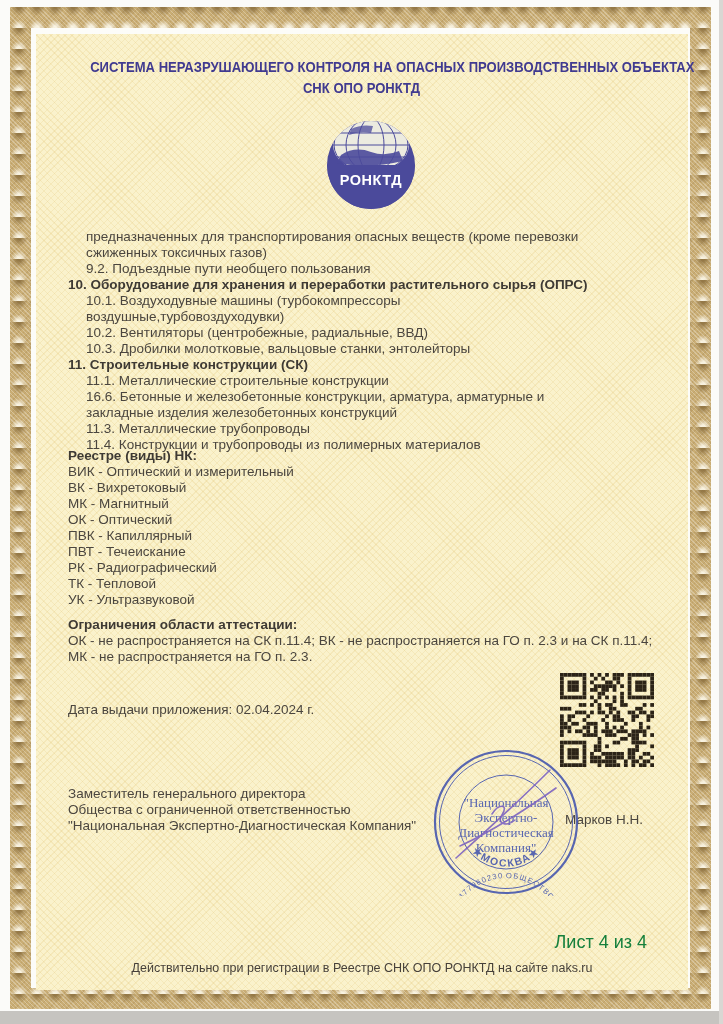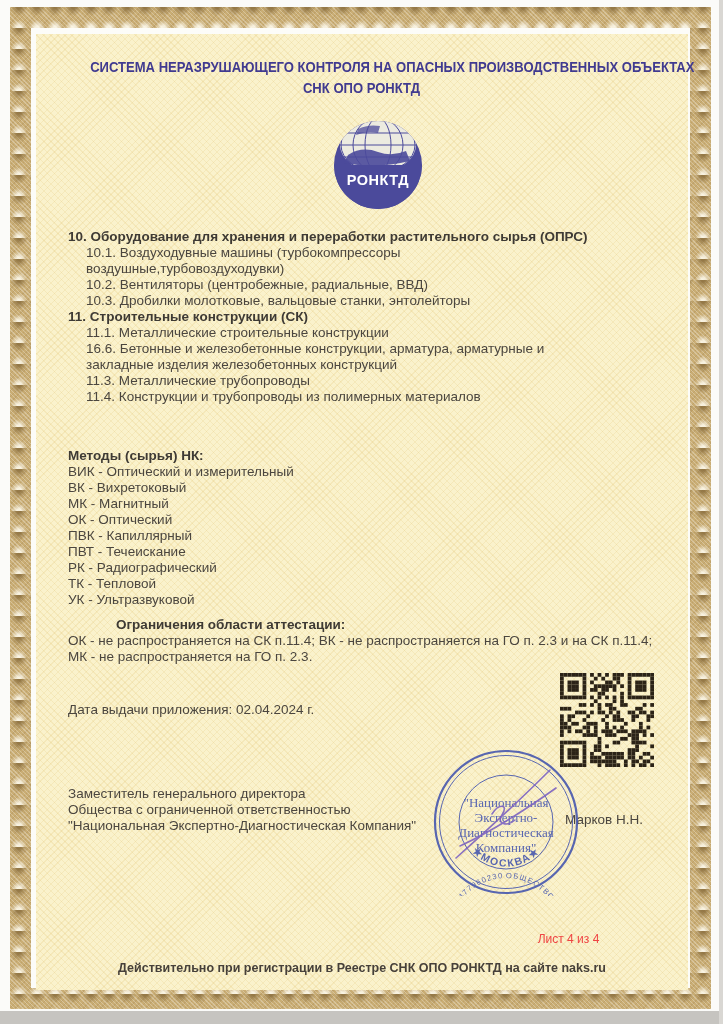--- a/index.html
+++ b/index.html
@@ -30,45 +30,45 @@
     position:absolute;left:36px;top:34px;width:652px;height:956px;
     background-color:#faf2cc;
     background-image:
       repeating-linear-gradient(45deg, rgba(224,193,110,.20) 0 1px, transparent 1px 5px),
       repeating-linear-gradient(-45deg, rgba(224,193,110,.20) 0 1px, transparent 1px 5px);
   }
 
   .header{position:absolute;left:60px;top:57px;width:603px;text-align:center;color:#403a90;}
   .header .h-line{font-weight:bold;font-size:14.5px;line-height:21px;transform:scaleX(.9);transform-origin:50% 50%;white-space:nowrap;}
 
-  .logo{position:absolute;left:334px;top:121px;width:88px;height:88px;}
+  .logo{position:absolute;left:327px;top:121px;width:88px;height:88px;}
 
   .bodytext{color:#4b463f;font-size:13.5px;line-height:16px;}
   .scope{position:absolute;left:68px;top:229px;width:532px;}
   .scope .line.sub{padding-left:18px;}
   .scope .line.head{font-weight:bold;color:#3e3a34;}
 
   .methods{position:absolute;left:68px;top:448px;width:520px;}
   .methods .m-title{font-weight:bold;color:#3e3a34;}
 
   .limitations{position:absolute;left:68px;top:617px;width:600px;}
-  .limitations .l-title{font-weight:bold;color:#3e3a34;padding-left:48px;}
+  .limitations .l-title{font-weight:bold;color:#3e3a34;}
 
   .dates{position:absolute;left:68px;top:682px;width:420px;margin-top:20px;}
   .dates .d-line{margin-bottom:6px;}
 
   .qr{position:absolute;left:560px;top:673px;width:94px;height:94px;}
 
   .sig{position:absolute;left:68px;top:786px;width:400px;}
   .sig-name{position:absolute;left:565px;top:812px;width:110px;}
 
   .stamp{position:absolute;left:432px;top:748px;width:148px;height:148px;opacity:.88;}
 
-  .sheet{position:absolute;left:490px;top:932px;width:157px;text-align:center;font-size:12px;color:#ef4444;}
-  .footer-reg{position:absolute;left:36px;top:961px;width:652px;text-align:center;font-weight:bold;font-size:12.5px;color:#46403a;}
+  .sheet{position:absolute;left:490px;top:932px;width:157px;text-align:right;font-size:18px;color:#15803d;}
+  .footer-reg{position:absolute;left:36px;top:961px;width:652px;text-align:center;font-weight:normal;font-size:12.5px;color:#46403a;}
 </style>
 </head>
 <body>
 
 <div class="ornament">
   <div class="ornament-inner"></div>
 </div>
 <div class="panel"></div>
 <div class="scan-bottom"></div>
 <div class="scan-right"></div>
@@ -98,33 +98,35 @@
       </g>
       <path d="M14,34 q14,-9 30,-3 q14,5 28,-1 l4,10 q-34,8 -66,2 z" fill="#4b4a9b" opacity=".9"></path>
       <path d="M24,8 q10,-5 22,-3 l-2,7 q-12,-2 -22,2 z" fill="#4b4a9b" opacity=".75"></path>
       <rect x="0" y="44" width="88" height="44" fill="#4b4a9b"></rect>
     </g>
     <text x="44" y="64" text-anchor="middle" fill="#ffffff" font-size="14.5" font-weight="bold" letter-spacing="0.5" font-family="Liberation Sans, sans-serif">РОНКТД</text>
   </svg>
 </div>
 
 <div class="scope bodytext">
+    <div class="line sub">предназначенных для транспортирования опасных веществ (кроме перевозки сжиженных токсичных газов)</div>
+    <div class="line sub">9.2. Подъездные пути необщего пользования</div>
     <div class="line head">10. Оборудование для хранения и переработки растительного сырья (ОПРС)</div>
     <div class="line sub">10.1. Воздуходувные машины (турбокомпрессоры воздушные,турбовоздуходувки)</div>
     <div class="line sub">10.2. Вентиляторы (центробежные, радиальные, ВВД)</div>
     <div class="line sub">10.3. Дробилки молотковые, вальцовые станки, энтолейторы</div>
     <div class="line head">11. Строительные конструкции (СК)</div>
     <div class="line sub">11.1. Металлические строительные конструкции</div>
     <div class="line sub">16.6. Бетонные и железобетонные конструкции, арматура, арматурные и закладные изделия железобетонных конструкций</div>
     <div class="line sub">11.3. Металлические трубопроводы</div>
     <div class="line sub">11.4. Конструкции и трубопроводы из полимерных материалов</div>
   </div>
 
 <div class="methods bodytext">
-  <div class="m-title">Методы (сырья) НК:</div>
+  <div class="m-title">Реестре (виды) НК:</div>
   <div>
       <div class="line">ВИК - Оптический и измерительный</div>
       <div class="line">ВК - Вихретоковый</div>
       <div class="line">МК - Магнитный</div>
       <div class="line">ОК - Оптический</div>
       <div class="line">ПВК - Капиллярный</div>
       <div class="line">ПВТ - Течеискание</div>
       <div class="line">РК - Радиографический</div>
       <div class="line">ТК - Тепловой</div>
       <div class="line">УК - Ультразвуковой</div>

